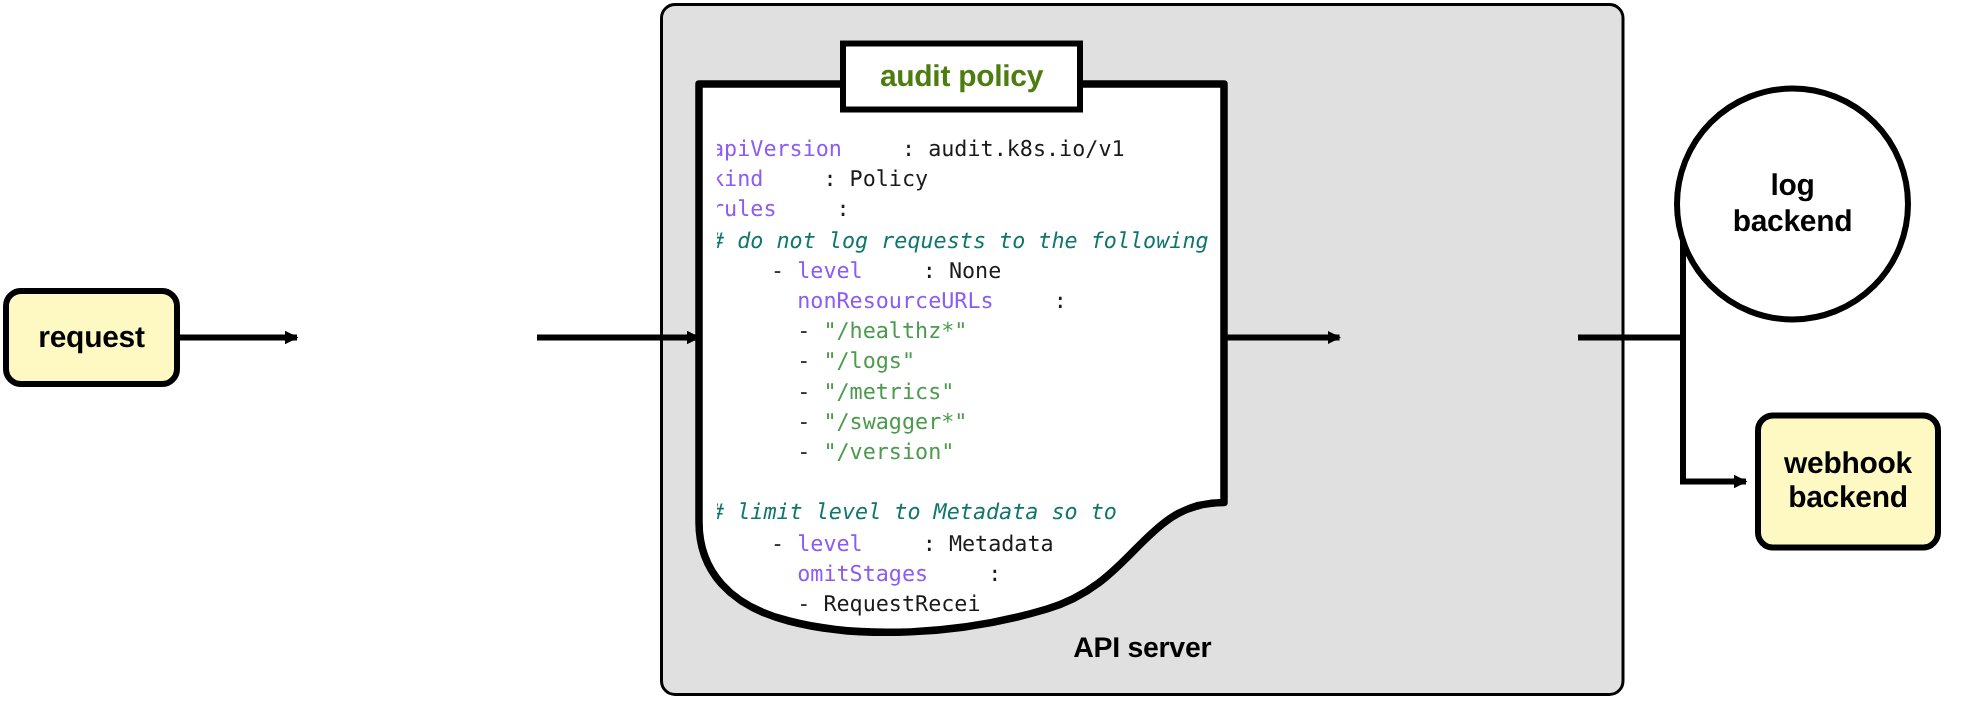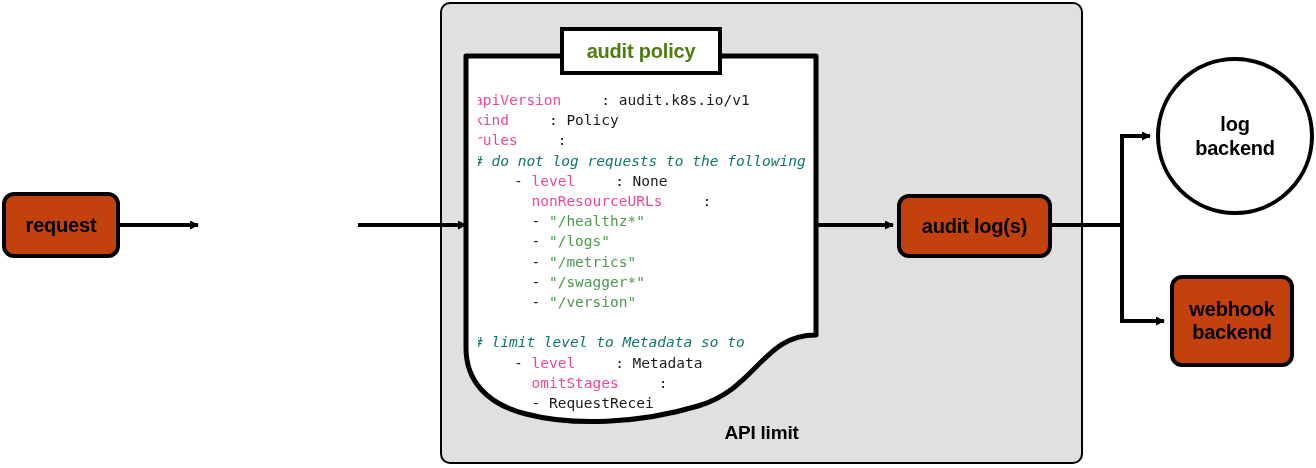--- a/index.html
+++ b/index.html
@@ -36,21 +36,21 @@
     text-align: center;
     font-size: 19px;
     font-weight: bold;
     color: #000000;
     letter-spacing: -0.2px;
   }
 
   
   .node-box {
     position: absolute;
-    background: #c2410c;
+    background: #fef9c3;
     border: 4px solid #000000;
     border-radius: 12px;
     box-sizing: border-box;
     display: flex;
     align-items: center;
     justify-content: center;
     text-align: center;
     font-size: 20px;
     font-weight: bold;
     color: #000000;
@@ -70,21 +70,21 @@
     font-size: 20px;
     font-weight: bold;
     color: #000000;
     line-height: 1.2;
     letter-spacing: -0.2px;
   }
 
   #box-request      { left: 2px;   top: 192px; width: 118px; height: 66px; }
   #box-audit-event  { left: 202px; top: 192px; width: 156px; height: 66px; }
   #box-audit-logs   { left: 897px; top: 194px; width: 155px; height: 64px; }
-  #circle-log-backend { left: 1156px; top: 57px; width: 158px; height: 158px; }
+  #circle-log-backend { left: 1116px; top: 57px; width: 158px; height: 158px; }
   #box-webhook      { left: 1170px; top: 275px; width: 124px; height: 92px; }
 
   
   .doc-wrap {
     position: absolute;
     left: 462px;
     top: 48px;
     width: 362px;
     height: 382px;
   }
@@ -93,21 +93,21 @@
     position: absolute;
     left: 12px;
     top: 42px;
     width: 350px;
     font-family: "DejaVu Sans Mono", "Liberation Mono", monospace;
     font-size: 14.5px;
     line-height: 20.2px;
     white-space: pre;
     color: #1a1a1a;
   }
-  .k   { color: #ec4899; }
+  .k   { color: #8b5cf6; }
   .str { color: #4c9a4c; }
   .cmt { color: #0f766e; font-style: italic; }
   .pl  { color: #1a1a1a; padding-left: 40px; }
 
   .policy-tab {
     position: absolute;
     left: 98px;
     top: -21px;
     width: 162px;
     height: 48px;
@@ -126,21 +126,21 @@
 
   
   .conn { position: absolute; left: 0; top: 0; pointer-events: none; }
 </style>
 </head>
 <body>
 
 <div id="stage">
 
   <div class="api-region">
-    <div class="api-region-label">API limit</div>
+    <div class="api-region-label">API server</div>
   </div>
 
   <svg class="conn" width="1316" height="468">
     <defs>
       <marker id="ah" markerWidth="9" markerHeight="9" refX="8" refY="4.5" orient="auto" markerUnits="userSpaceOnUse">
         <path d="M0,0 L9,4.5 L0,9 z" fill="#000000"></path>
       </marker>
     </defs>
 
     <line x1="120" y1="225" x2="198" y2="225" stroke="#000" stroke-width="4" marker-end="url(#ah)"></line>
@@ -154,23 +154,20 @@
     <path d="M1122,227 L1122,136 L1150,136" fill="none" stroke="#000" stroke-width="4" marker-end="url(#ah)"></path>
 
     <path d="M1122,223 L1122,321 L1164,321" fill="none" stroke="#000" stroke-width="4" marker-end="url(#ah)"></path>
   </svg>
 
   <div class="node-box" id="box-request">
     <span>request</span>
   </div>
 
 
-  <div class="node-box" id="box-audit-logs">
-    <span>audit log(s)</span>
-  </div>
 
   <div class="node-circle" id="circle-log-backend">
     <span>
       <span>log</span><br>
       <span>backend</span>
     </span>
   </div>
 
   <div class="node-box" id="box-webhook">
     <span>

